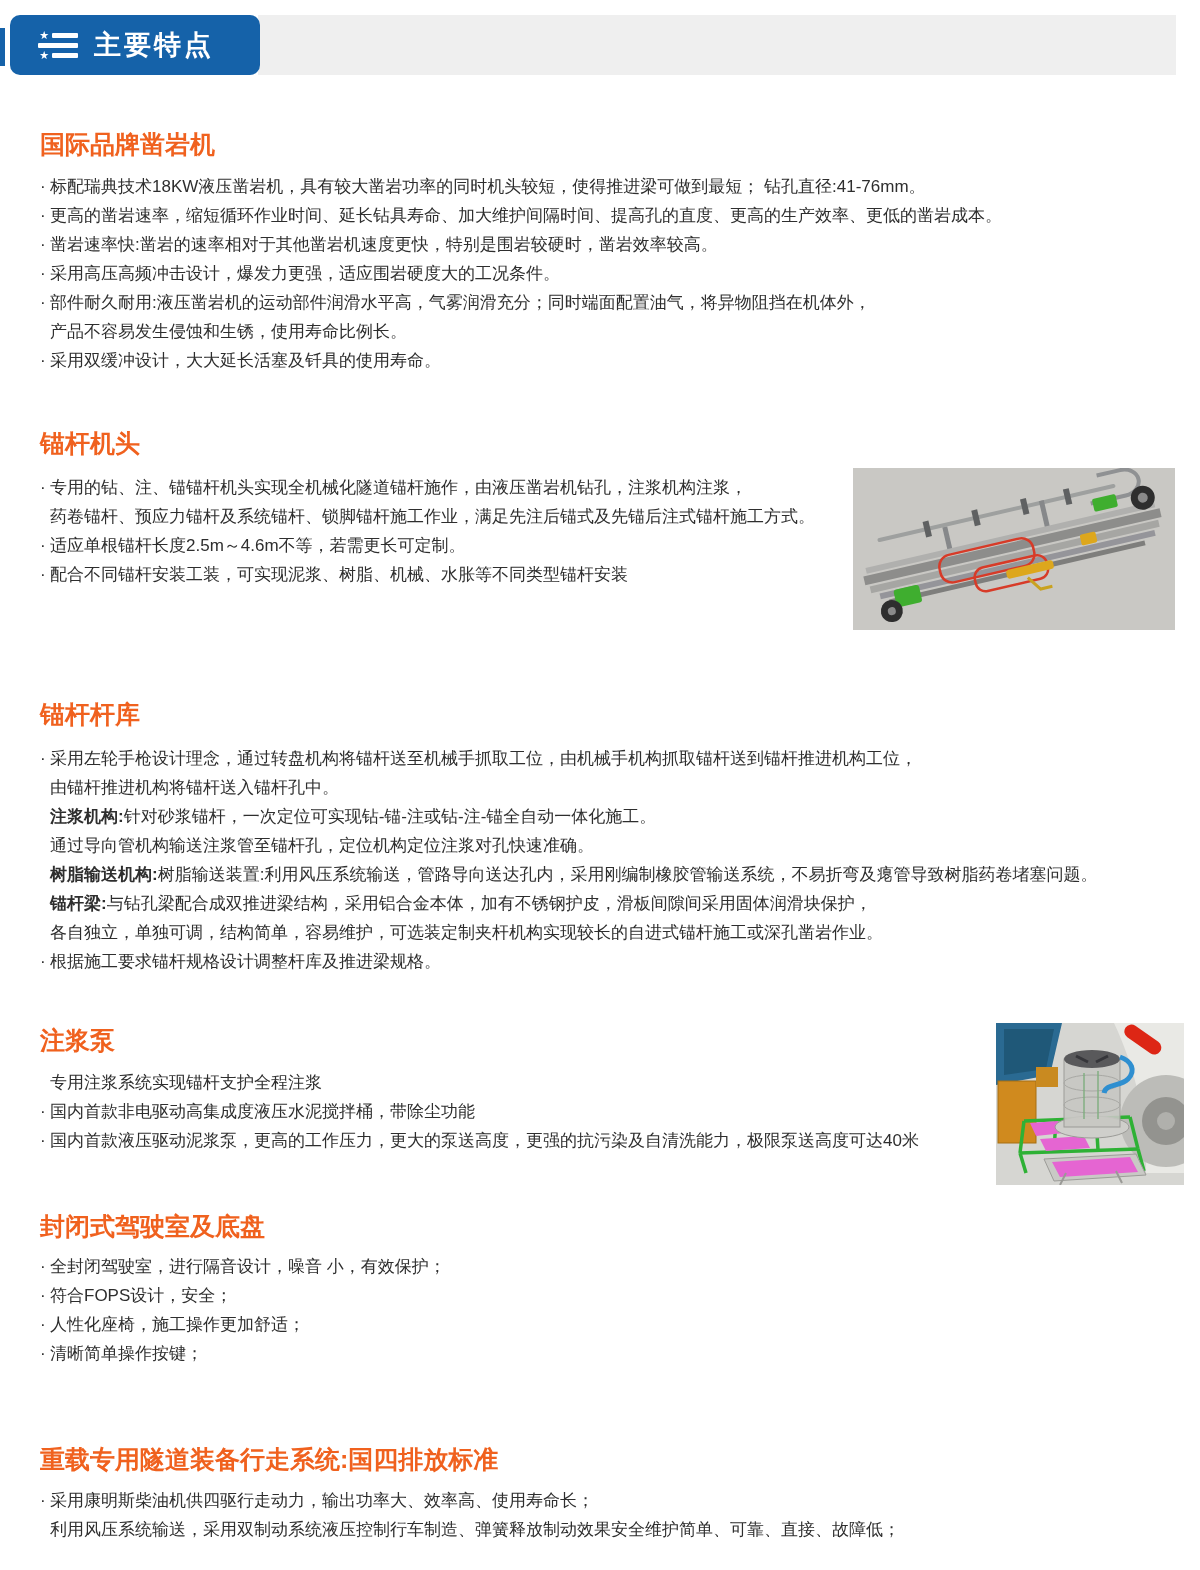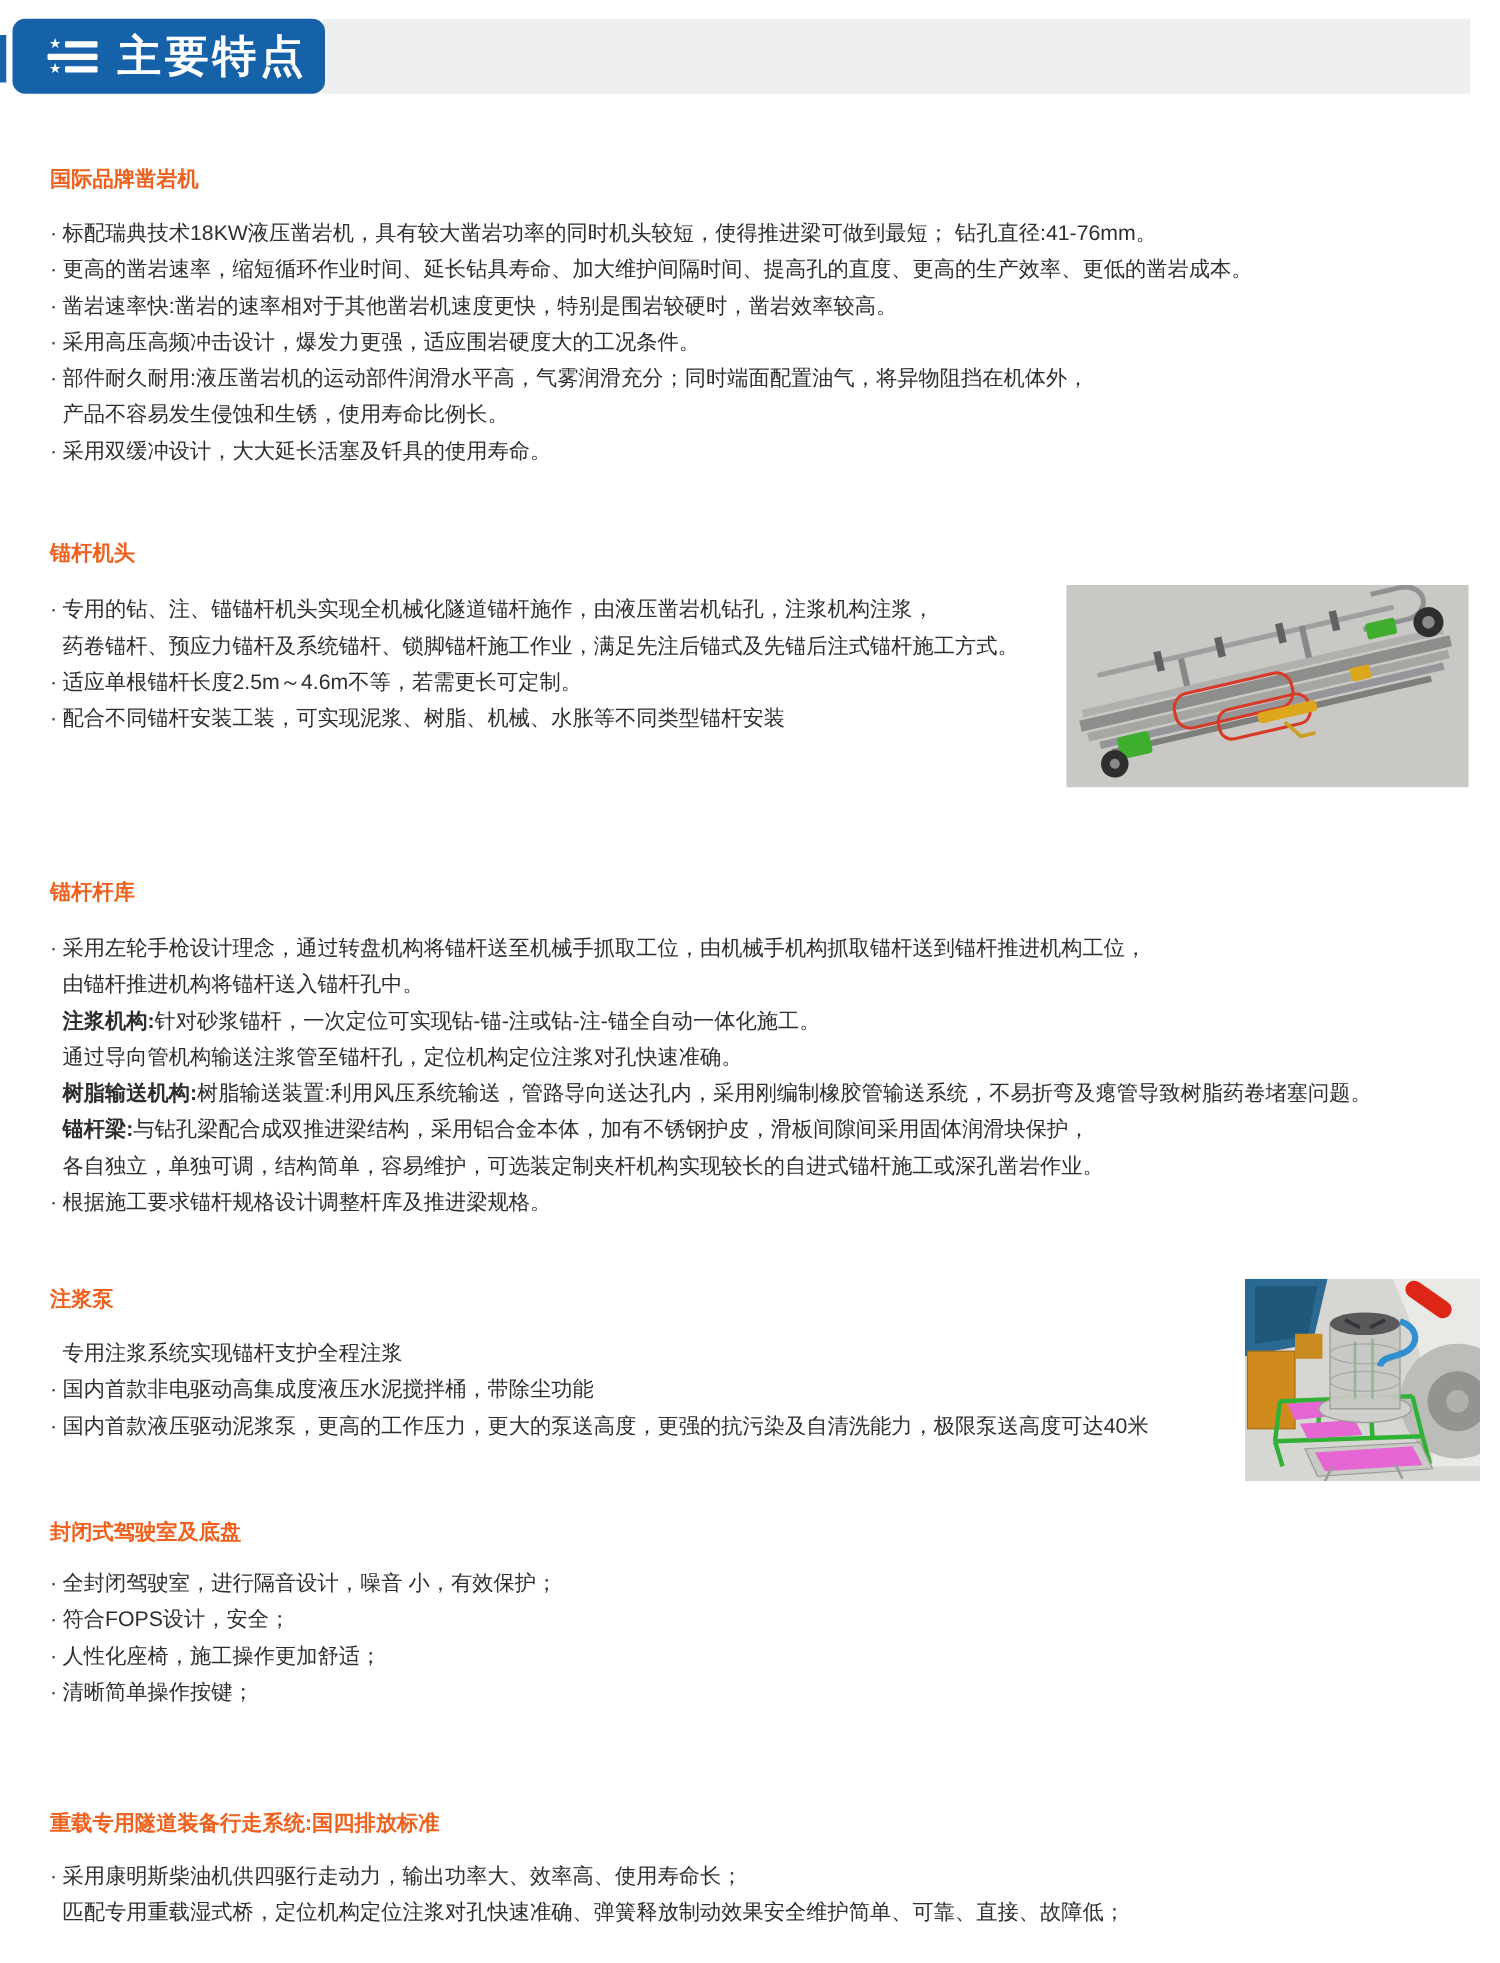--- a/index.html
+++ b/index.html
@@ -11,24 +11,24 @@
   .edge-accent{position:absolute;left:0;top:28px;width:5px;height:38px;background:#1562a9;}
   .hdr-box{
     position:absolute;left:10px;top:15px;width:250px;height:60px;background:#1562a9;
     border-radius:10px;display:flex;align-items:center;padding-left:26px;box-sizing:border-box;gap:16px;
   }
   .hdr-bar{position:absolute;left:258px;top:15px;width:918px;height:60px;background:#efefef;}
   .hdr-icon{display:flex;flex-direction:column;gap:3px;width:42px;}
   .irow{display:flex;align-items:center;justify-content:flex-end;gap:3px;height:7px;width:42px;}
   .istar{color:#fff;font-size:11px;line-height:7px;}
   .ibar{height:5px;background:#fff;border-radius:1px;display:inline-block;}
-  .hdr-title{color:#fff;font-size:35px;font-weight:bold;letter-spacing:3px;white-space:nowrap;}
+  .hdr-title{color:#fff;font-size:27px;font-weight:bold;letter-spacing:3px;white-space:nowrap;}
   
   .section{position:absolute;left:40px;width:1156px;}
-  .sec-title{font-size:17px;font-weight:bold;color:#f0611e;line-height:28px;white-space:nowrap;}
+  .sec-title{font-size:25px;font-weight:bold;color:#f0611e;line-height:28px;white-space:nowrap;}
   .lines{position:absolute;left:0;width:1156px;}
   .line{position:relative;padding-left:10px;font-size:17px;line-height:29px;white-space:nowrap;color:#2e2e2e;}
   .line .bullet{position:absolute;left:0;top:0;}
   .line .lbl{font-weight:bold;}
   
   .render-img{position:absolute;display:block;}
 </style>
 </head>
 <body>
 
@@ -178,16 +178,16 @@
       <div class="line bulleted"><span class="bullet">·</span>符合FOPS设计，安全；</div>
       <div class="line bulleted"><span class="bullet">·</span>人性化座椅，施工操作更加舒适；</div>
       <div class="line bulleted"><span class="bullet">·</span>清晰简单操作按键；</div>
     </div>
 
   <div class="section" style="top:1445px">
     <div class="sec-title">重载专用隧道装备行走系统:国四排放标准</div>
   </div>
   <div class="lines" style="top:1486px;left:40px">
       <div class="line bulleted"><span class="bullet">·</span>采用康明斯柴油机供四驱行走动力，输出功率大、效率高、使用寿命长；</div>
-      <div class="line">匹配专用重载湿式桥，定位机构定位注浆对孔快速准确、弹簧释放制动效果安全维护简单、可靠、直接、故障低；</div>
+      <div class="line">利用风压系统输送，采用双制动系统液压控制行车制造、弹簧释放制动效果安全维护简单、可靠、直接、故障低；</div>
     </div>
 
 </div>
 
 </body></html>

